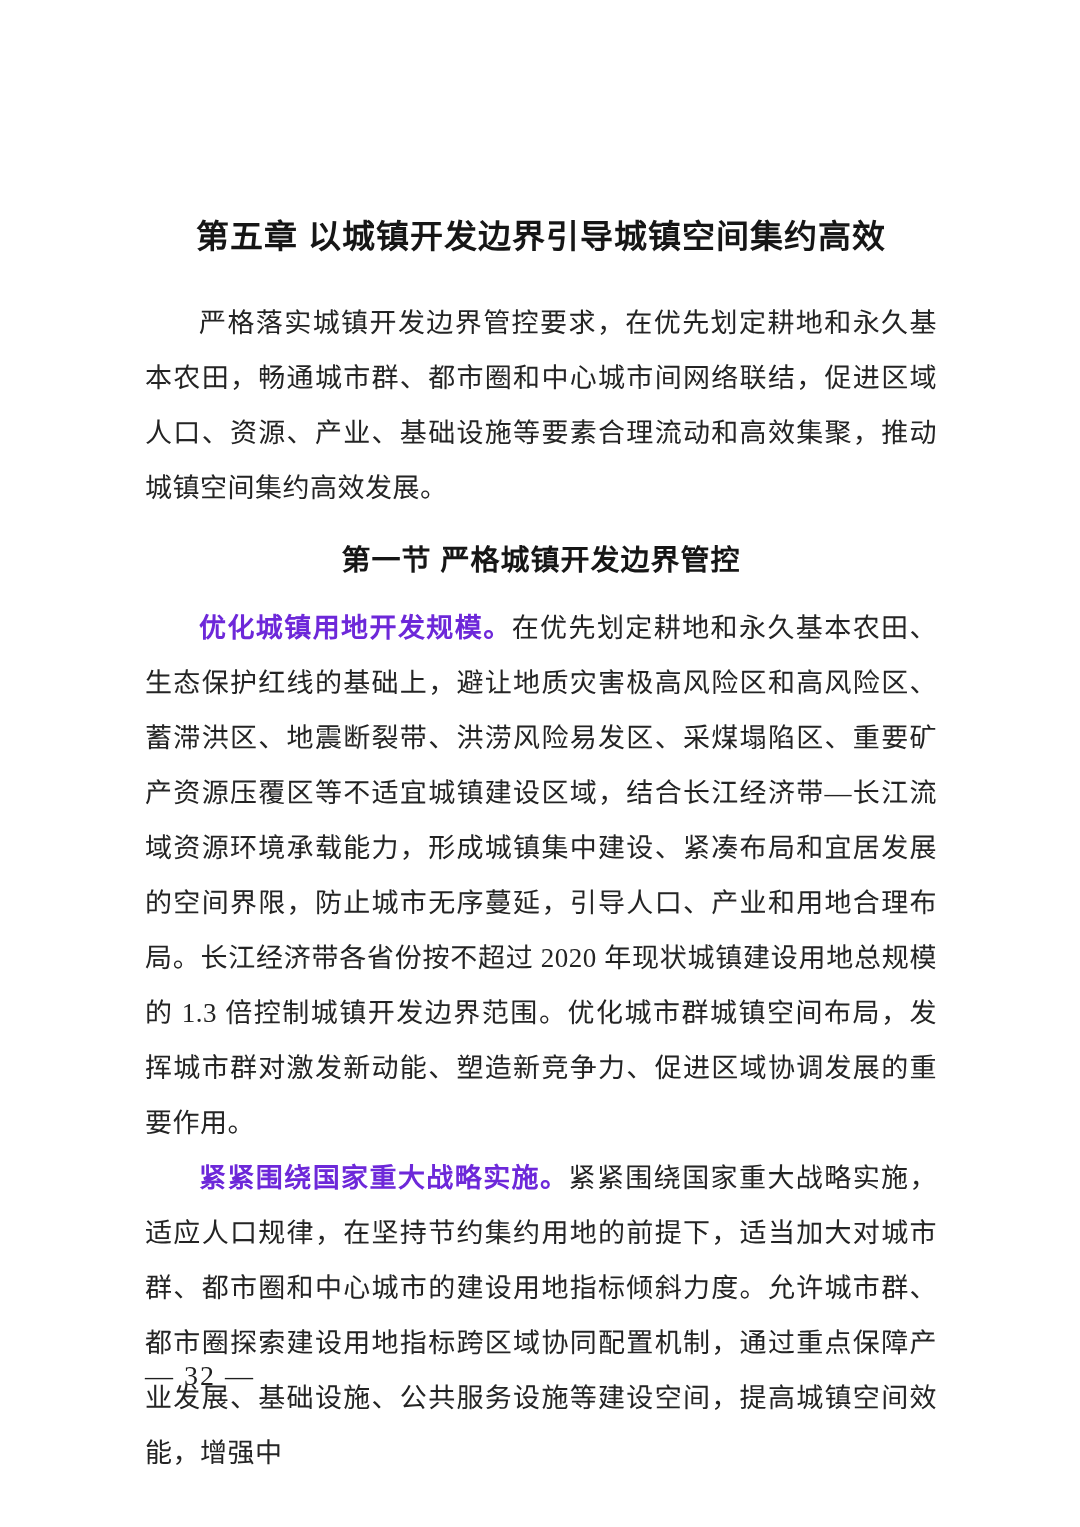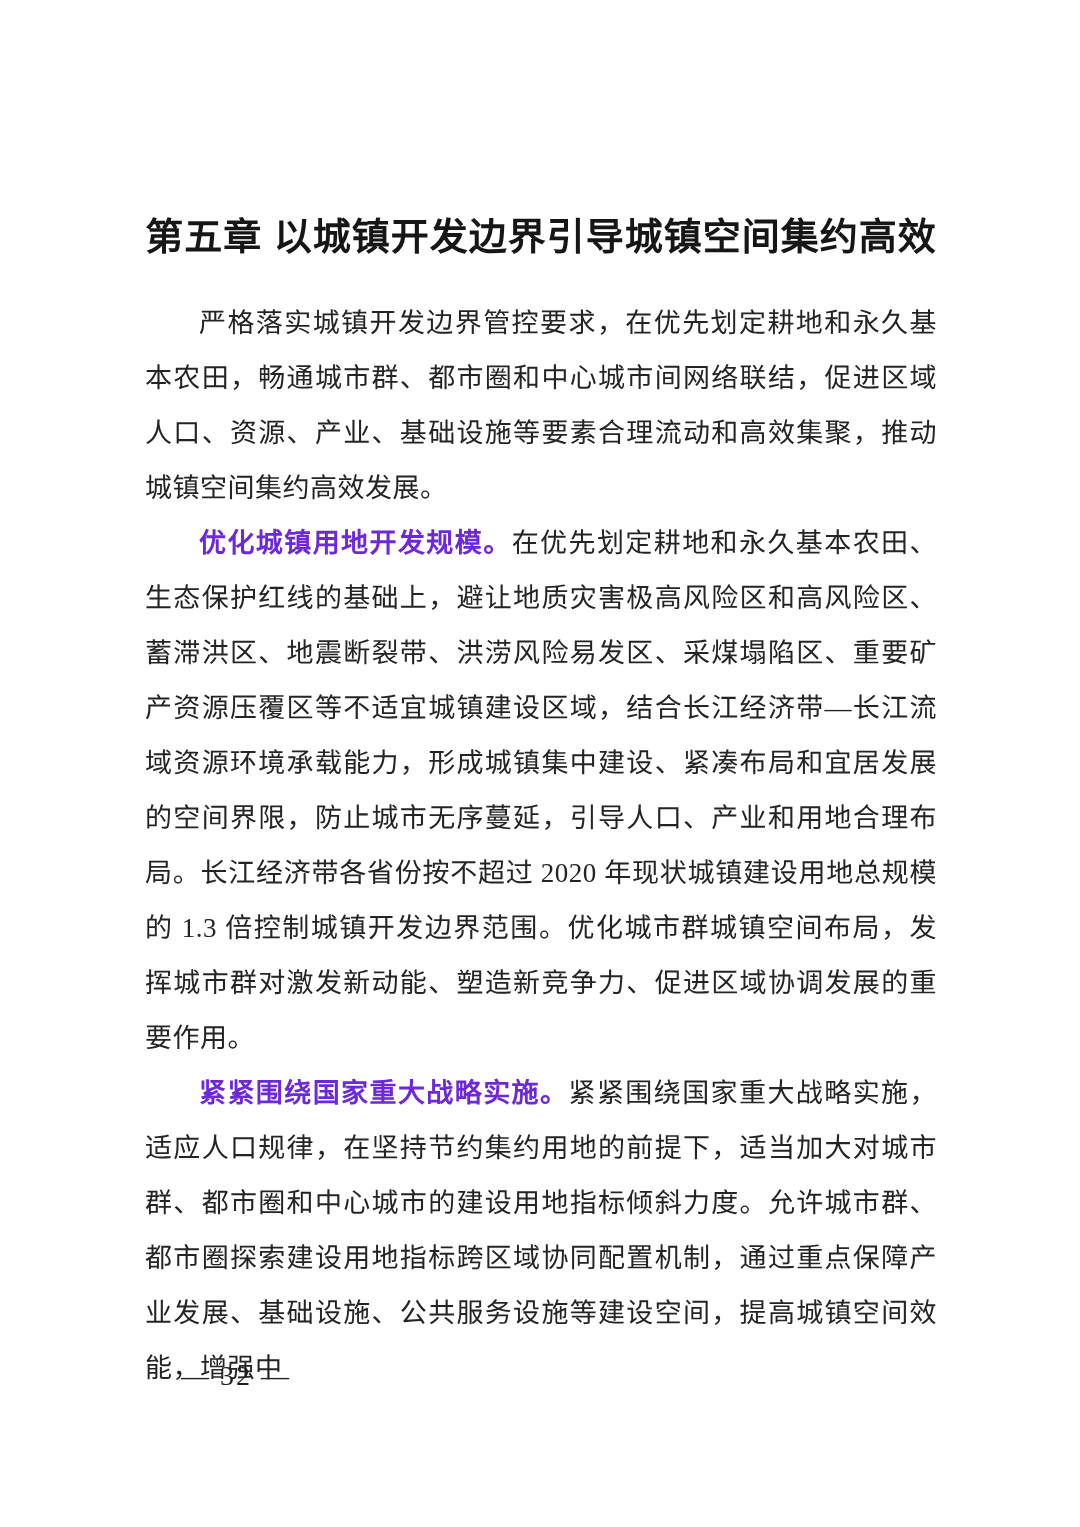--- a/index.html
+++ b/index.html
@@ -15,21 +15,21 @@
     overflow: hidden;
     box-sizing: border-box;
     padding: 214px 143px 0 145px;
     font-family: "Liberation Serif", serif;
     color: #242424;
   }
   .chapter-title {
     margin: 0;
     font-family: "Liberation Sans", sans-serif;
     font-weight: 700;
-    font-size: 38px;
+    font-size: 33px;
     line-height: 46px;
     text-align: center;
     letter-spacing: 1px;
     color: #161616;
   }
   .section-title {
     margin: 21px 0 18px 0;
     font-family: "Liberation Sans", sans-serif;
     font-weight: 700;
     font-size: 29px;
@@ -57,32 +57,32 @@
   }
   .page-footer {
     position: absolute;
     left: 145px;
     top: 1360px;
     font-size: 28px;
     line-height: 32px;
     letter-spacing: 2px;
     color: #1f1f1f;
     font-family: "Liberation Serif", serif;
-    margin-left: 36px;
   }
 </style>
 </head>
 <body>
 
 <div class="page">
 
   <h1 class="chapter-title">第五章 以城镇开发边界引导城镇空间集约高效</h1>
 
   <p class="body-para intro-para">严格落实城镇开发边界管控要求，在优先划定耕地和永久基本农田，畅通城市群、都市圈和中心城市间网络联结，促进区域人口、资源、产业、基础设施等要素合理流动和高效集聚，推动城镇空间集约高效发展。</p>
 
+  <h2 class="section-title">第一节 严格城镇开发边界管控</h2>
 
   <p class="body-para"><strong class="para-lead">优化城镇用地开发规模。</strong><span>在优先划定耕地和永久基本农田、生态保护红线的基础上，避让地质灾害极高风险区和高风险区、蓄滞洪区、地震断裂带、洪涝风险易发区、采煤塌陷区、重要矿产资源压覆区等不适宜城镇建设区域，结合长江经济带—长江流域资源环境承载能力，形成城镇集中建设、紧凑布局和宜居发展的空间界限，防止城市无序蔓延，引导人口、产业和用地合理布局。长江经济带各省份按不超过 2020 年现状城镇建设用地总规模的 1.3 倍控制城镇开发边界范围。优化城市群城镇空间布局，发挥城市群对激发新动能、塑造新竞争力、促进区域协调发展的重要作用。</span></p>
 
   <p class="body-para"><strong class="para-lead">紧紧围绕国家重大战略实施。</strong><span>紧紧围绕国家重大战略实施，适应人口规律，在坚持节约集约用地的前提下，适当加大对城市群、都市圈和中心城市的建设用地指标倾斜力度。允许城市群、都市圈探索建设用地指标跨区域协同配置机制，通过重点保障产业发展、基础设施、公共服务设施等建设空间，提高城镇空间效能，增强中</span></p>
 
   <div class="page-footer">— 32 —</div>
 
 </div>
 
 </body></html>

